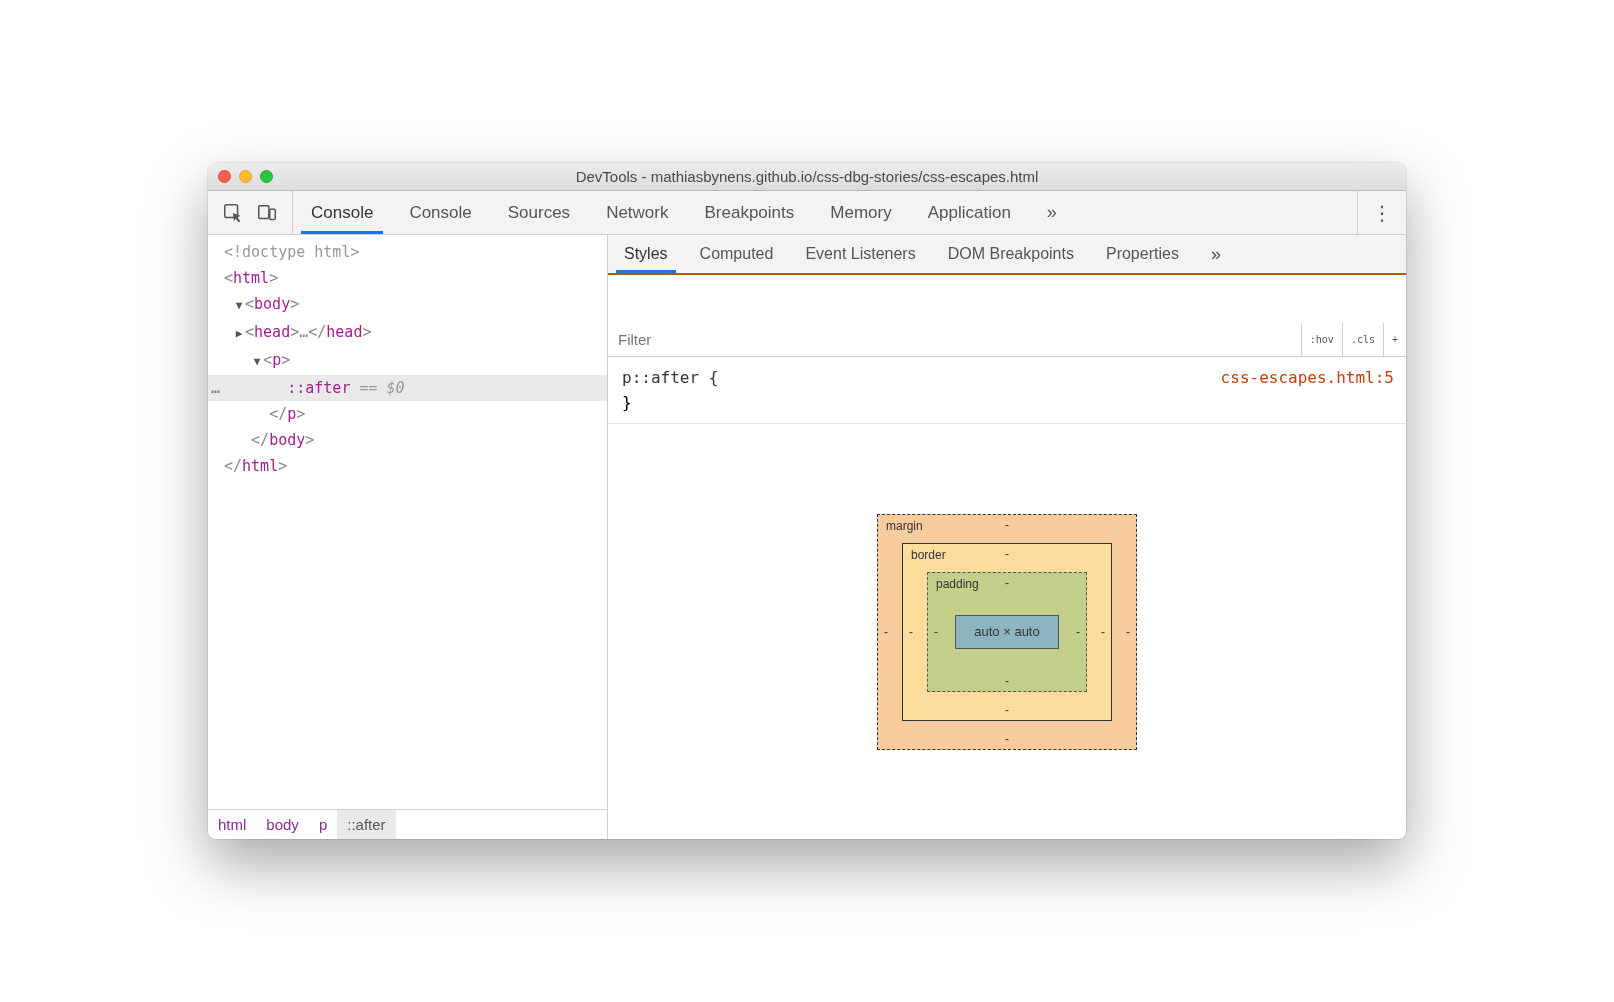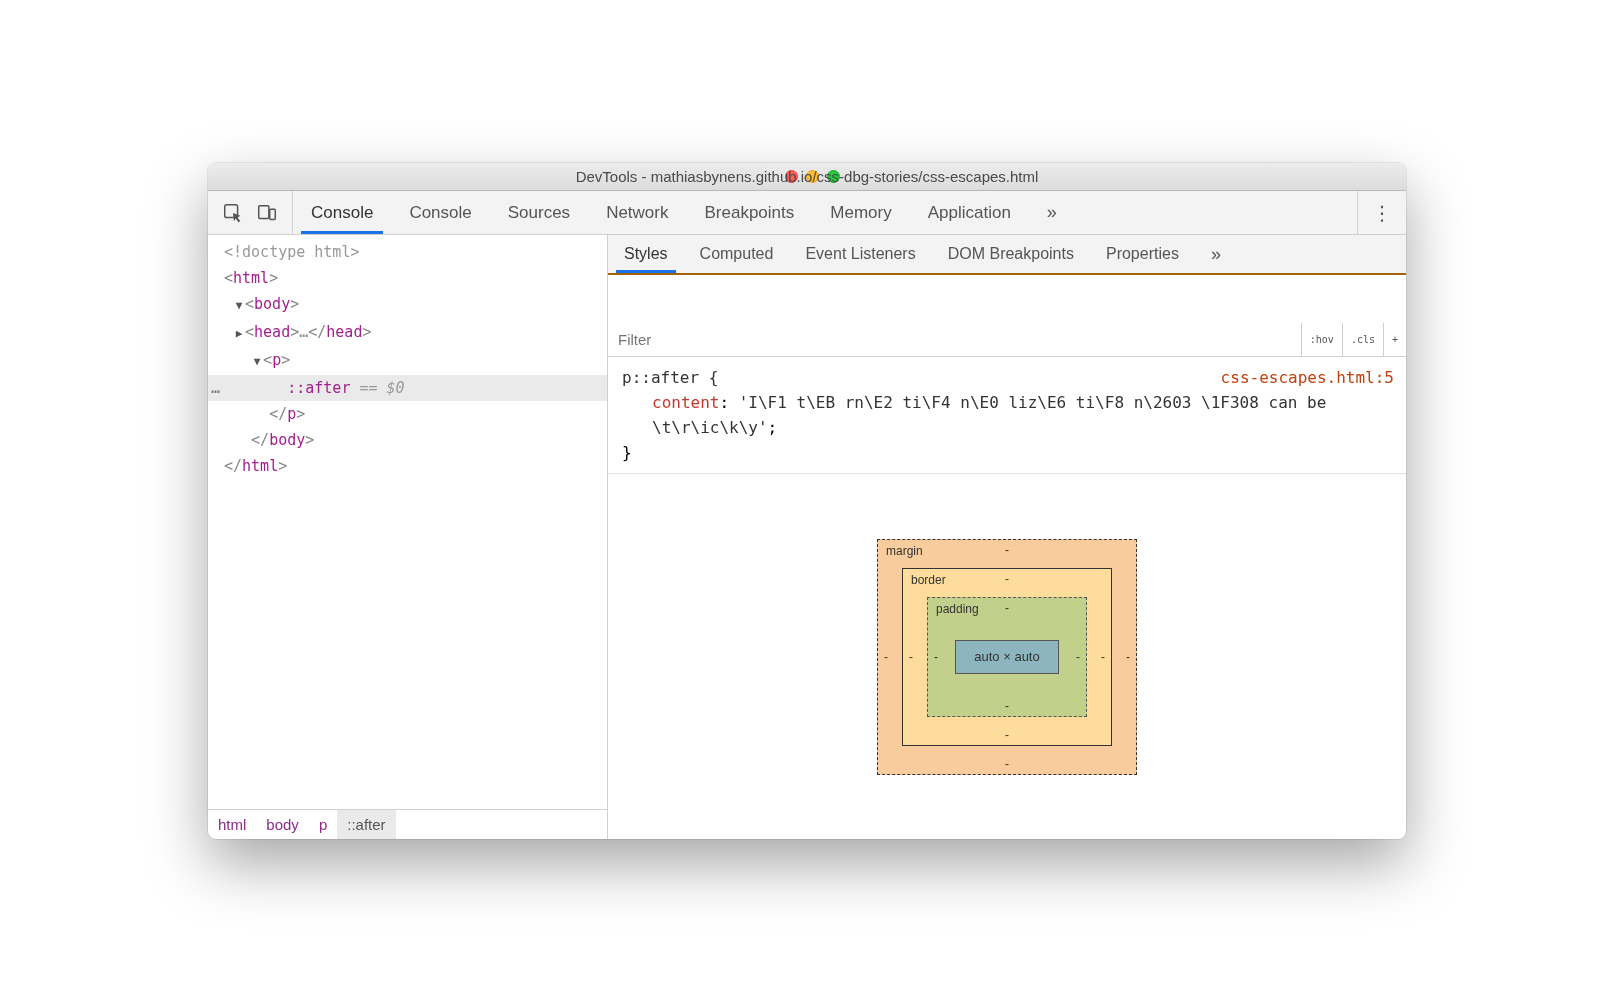--- a/index.html
+++ b/index.html
@@ -22,21 +22,20 @@
     flex-direction: column;
     background: #fff;
   }
   .titlebar {
     height: 28px;
     background: linear-gradient(#ececec,#dcdcdc);
     border-bottom: 1px solid #b8b8b8;
     display: flex;
     align-items: center;
     position: relative;
-    justify-content: center;
   }
   .traffic { display:flex; gap:8px; margin-left:10px;}
   .tl { width:13px; height:13px; border-radius:50%; }
   .tl.red{background:#ff5f57;border:1px solid #e1453f;}
   .tl.yel{background:#ffbd2e;border:1px solid #e0a528;}
   .tl.grn{background:#28c940;border:1px solid #17a82e;}
   .title { position:absolute; left:0; right:0; text-align:center; font-size:15px; color:#4a4a4a;}
   .toolbar {
     height:44px;
     background:#f3f3f3;
@@ -205,21 +204,20 @@
         <input placeholder="Filter" style="">
         <div class="filter-right">
           <span>:hov</span>
           <span>.cls</span>
           <span>+</span>
         </div>
       </div>
       <div class="rule">
         <a class="src">css-escapes.html:5</a>
         <div><span class="sel-text">p::after {</span></div>
-        <div style="padding-left:30px;"><span class="prop">content</span><span>: </span><span class="val">'I\F1 t\EB rn\E2 ti\F4 n\E0 liz\E6 ti\F8 n\2603 \1F308 can be \t\r\ic\k\y'</span><span>;</span></div>
         <div><span>}</span></div>
       </div>
       <div class="boxmodel-wrap">
         <div class="bm">
           <div class="bm-layer bm-margin">
             <span class="bm-label">margin</span>
             <span class="bm-num top">-</span>
               <span class="bm-num bot">-</span>
               <span class="bm-num lft">-</span>
               <span class="bm-num rgt">-</span>

